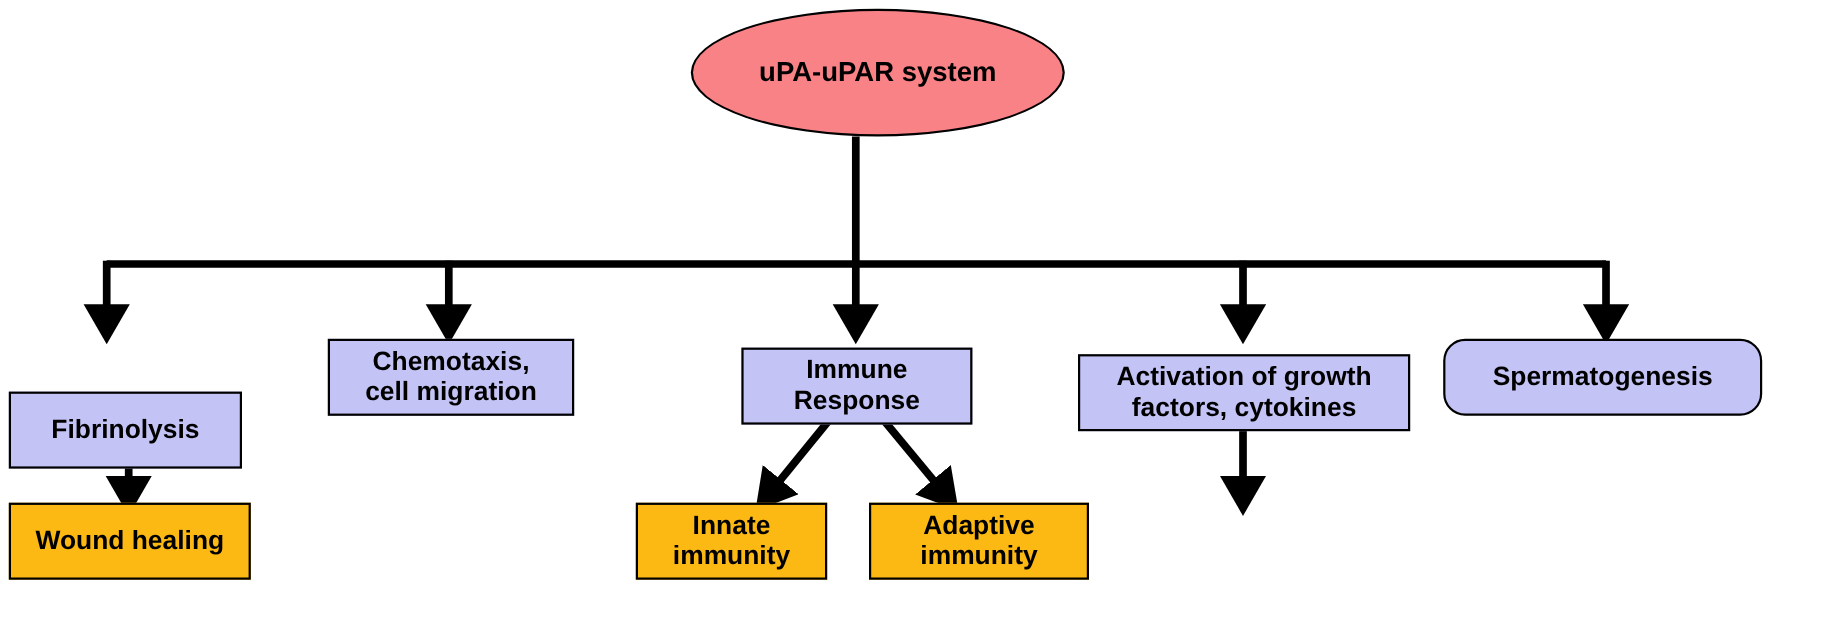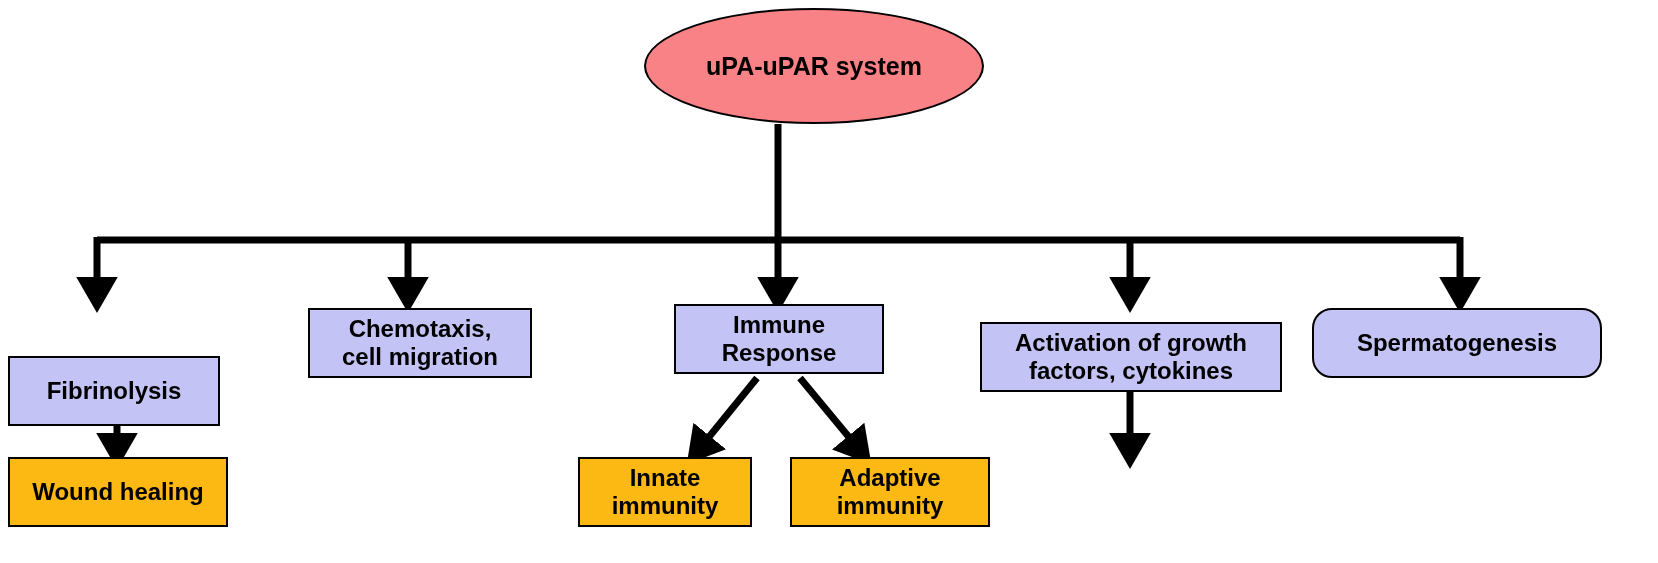--- a/index.html
+++ b/index.html
@@ -71,34 +71,34 @@
     <line x1="778" y1="237" x2="778" y2="292" stroke="#000000" stroke-width="7" marker-end="url(#arrowhead)"></line>
     <line x1="1130" y1="237" x2="1130" y2="292" stroke="#000000" stroke-width="7" marker-end="url(#arrowhead)"></line>
     <line x1="1460" y1="237" x2="1460" y2="292" stroke="#000000" stroke-width="7" marker-end="url(#arrowhead)"></line>
 
     <line x1="117" y1="378" x2="117" y2="448" stroke="#000000" stroke-width="7" marker-end="url(#arrowhead)"></line>
     <line x1="757" y1="378" x2="700" y2="448" stroke="#000000" stroke-width="7" marker-end="url(#arrowhead)"></line>
     <line x1="800" y1="378" x2="858" y2="448" stroke="#000000" stroke-width="7" marker-end="url(#arrowhead)"></line>
     <line x1="1130" y1="378" x2="1130" y2="448" stroke="#000000" stroke-width="7" marker-end="url(#arrowhead)"></line>
   </svg>
 
-  <div class="node root-ellipse" style="left:644px; top:8px; width:340px; height:116px;">
+  <div class="node root-ellipse" style="left:628px; top:8px; width:340px; height:116px;">
     <span>uPA-uPAR system</span>
   </div>
 
   <div class="node box-purple" style="left:8px; top:308px; width:212px; height:70px;margin-top:48px;">
     <span>Fibrinolysis</span>
   </div>
 
-  <div class="node box-purple" style="left:298px; top:308px; width:224px; height:70px;margin-left:10px;">
+  <div class="node box-purple" style="left:298px; top:308px; width:224px; height:70px;">
     <span>Chemotaxis,
 cell migration</span>
   </div>
 
-  <div class="node box-purple" style="left:674px; top:304px; width:210px; height:70px;">
+  <div class="node box-purple" style="left:674px; top:316px; width:210px; height:70px;">
     <span>Immune
 Response</span>
   </div>
 
   <div class="node box-purple" style="left:980px; top:322px; width:302px; height:70px;">
     <span>Activation of growth
 factors, cytokines</span>
   </div>
 
   <div class="node box-purple" style="left:1312px; top:308px; width:290px; height:70px;border-radius:20px;">

